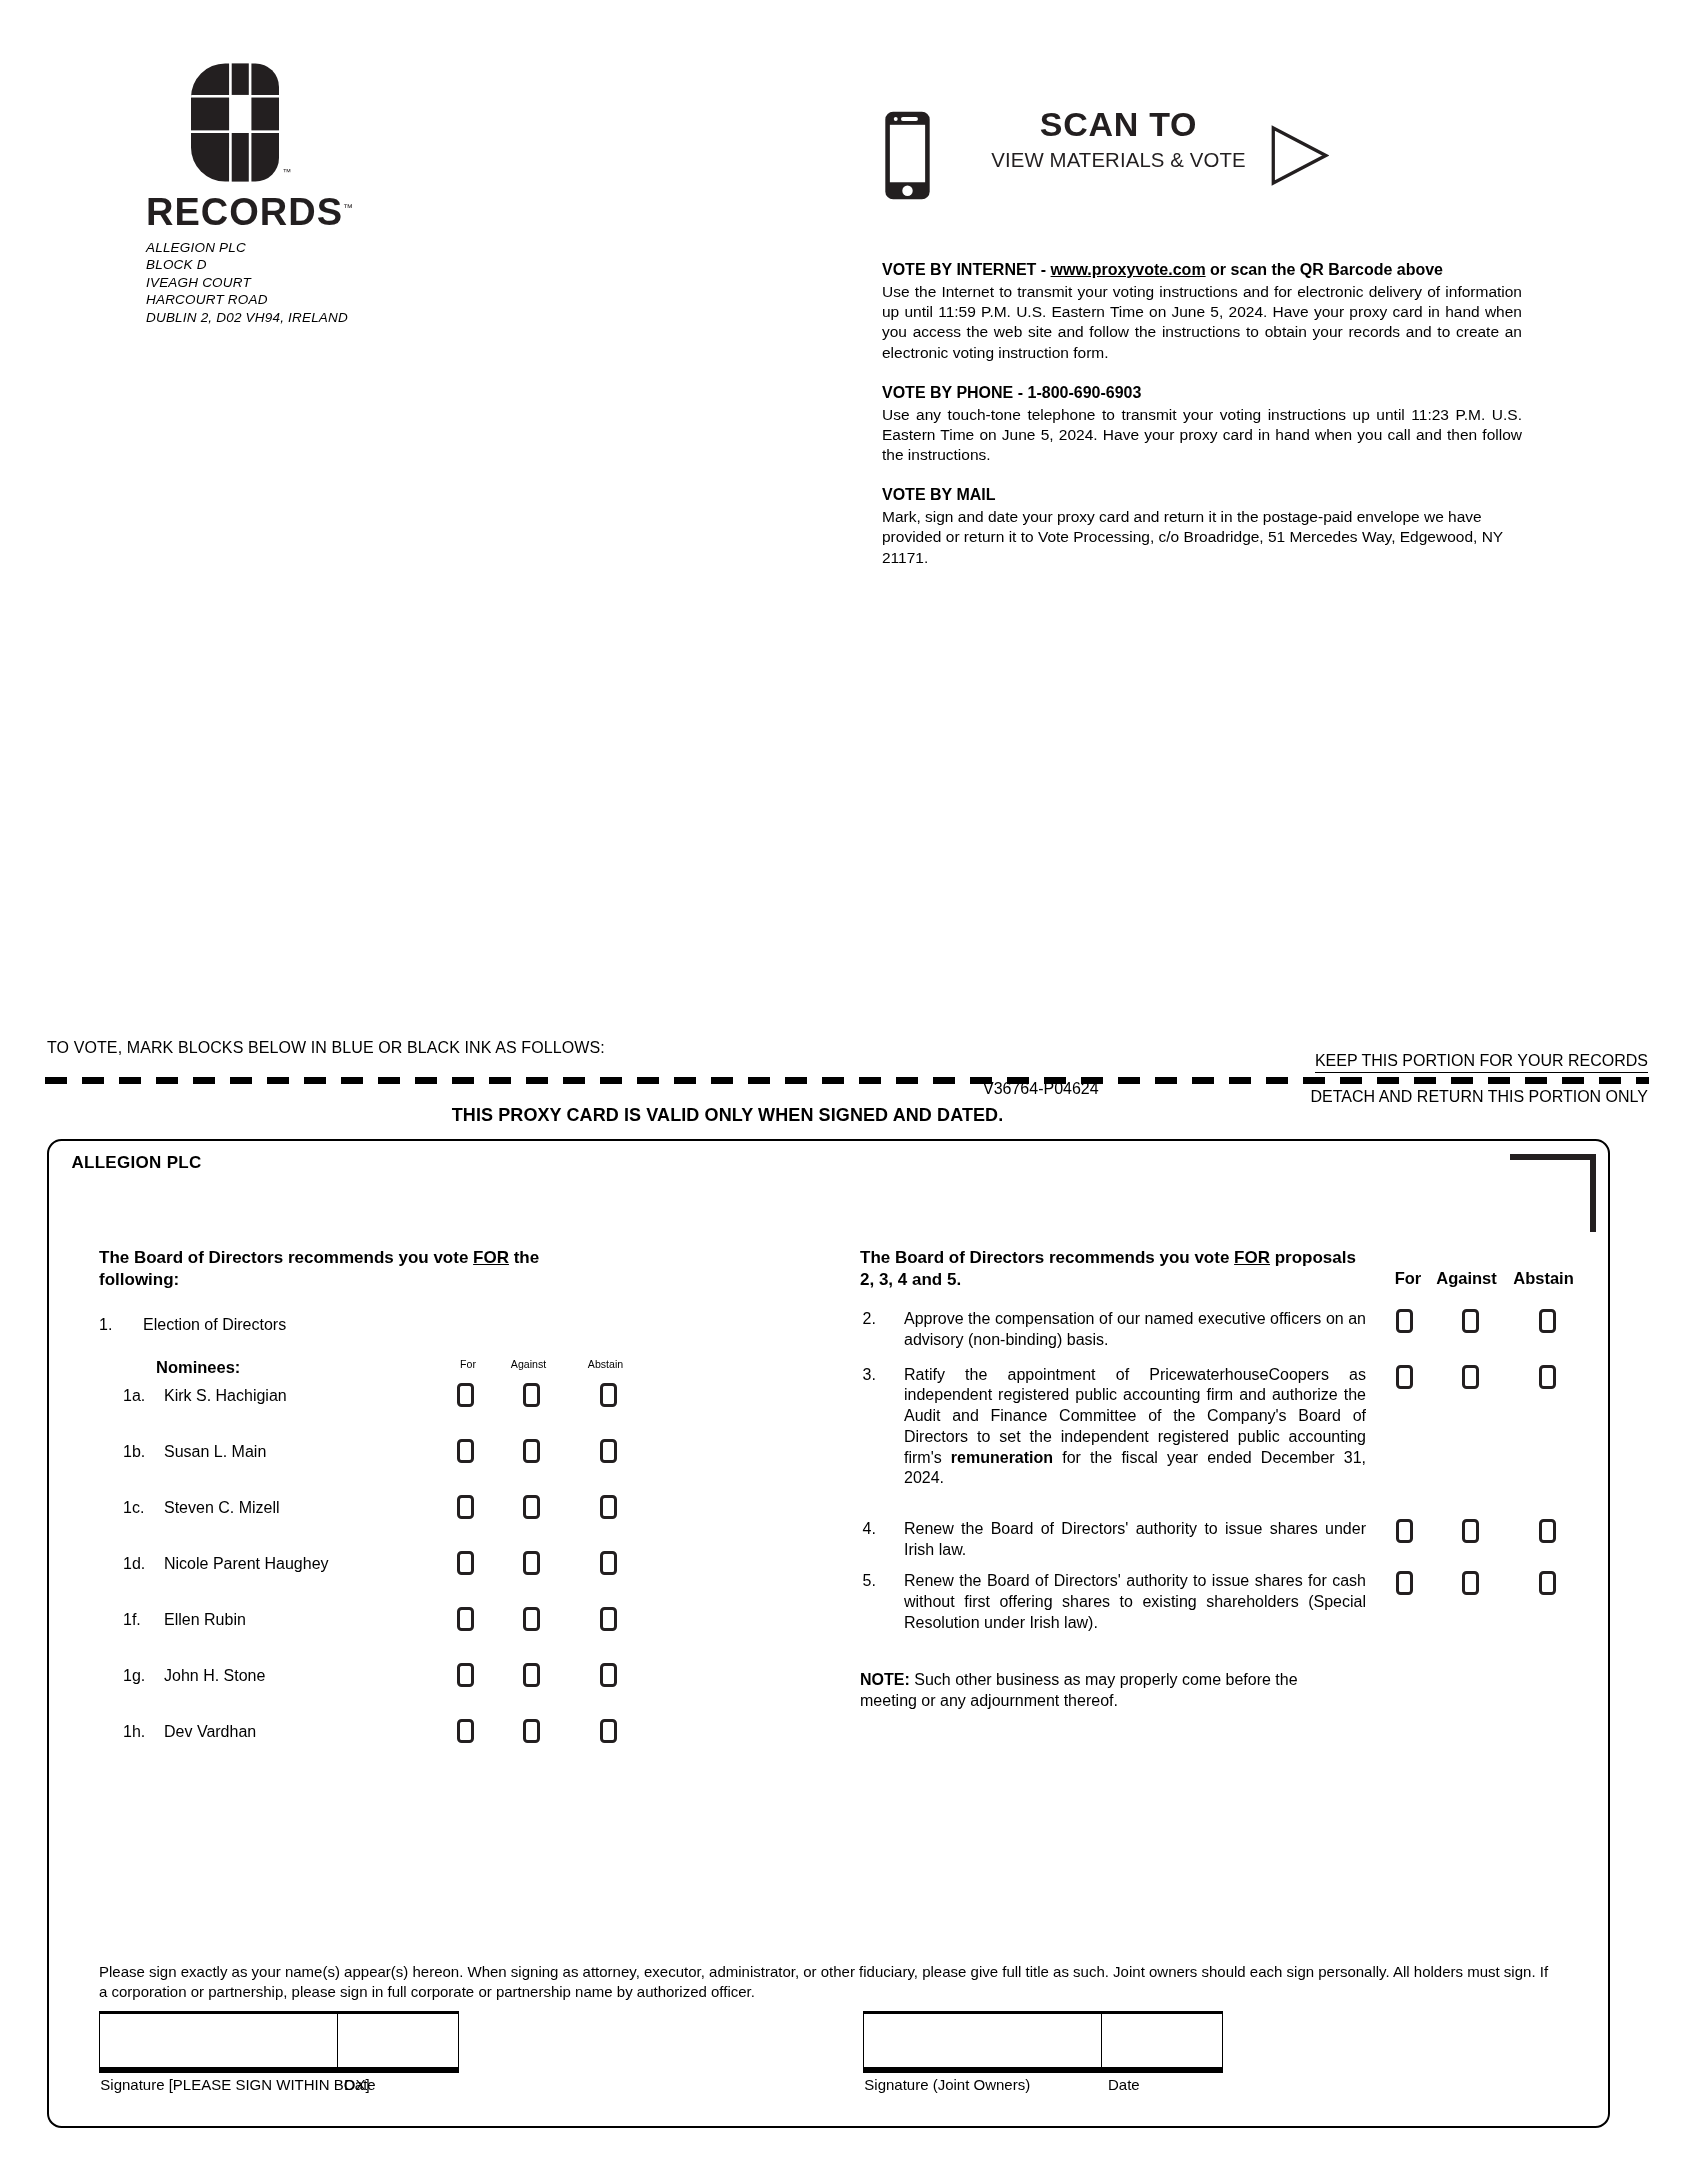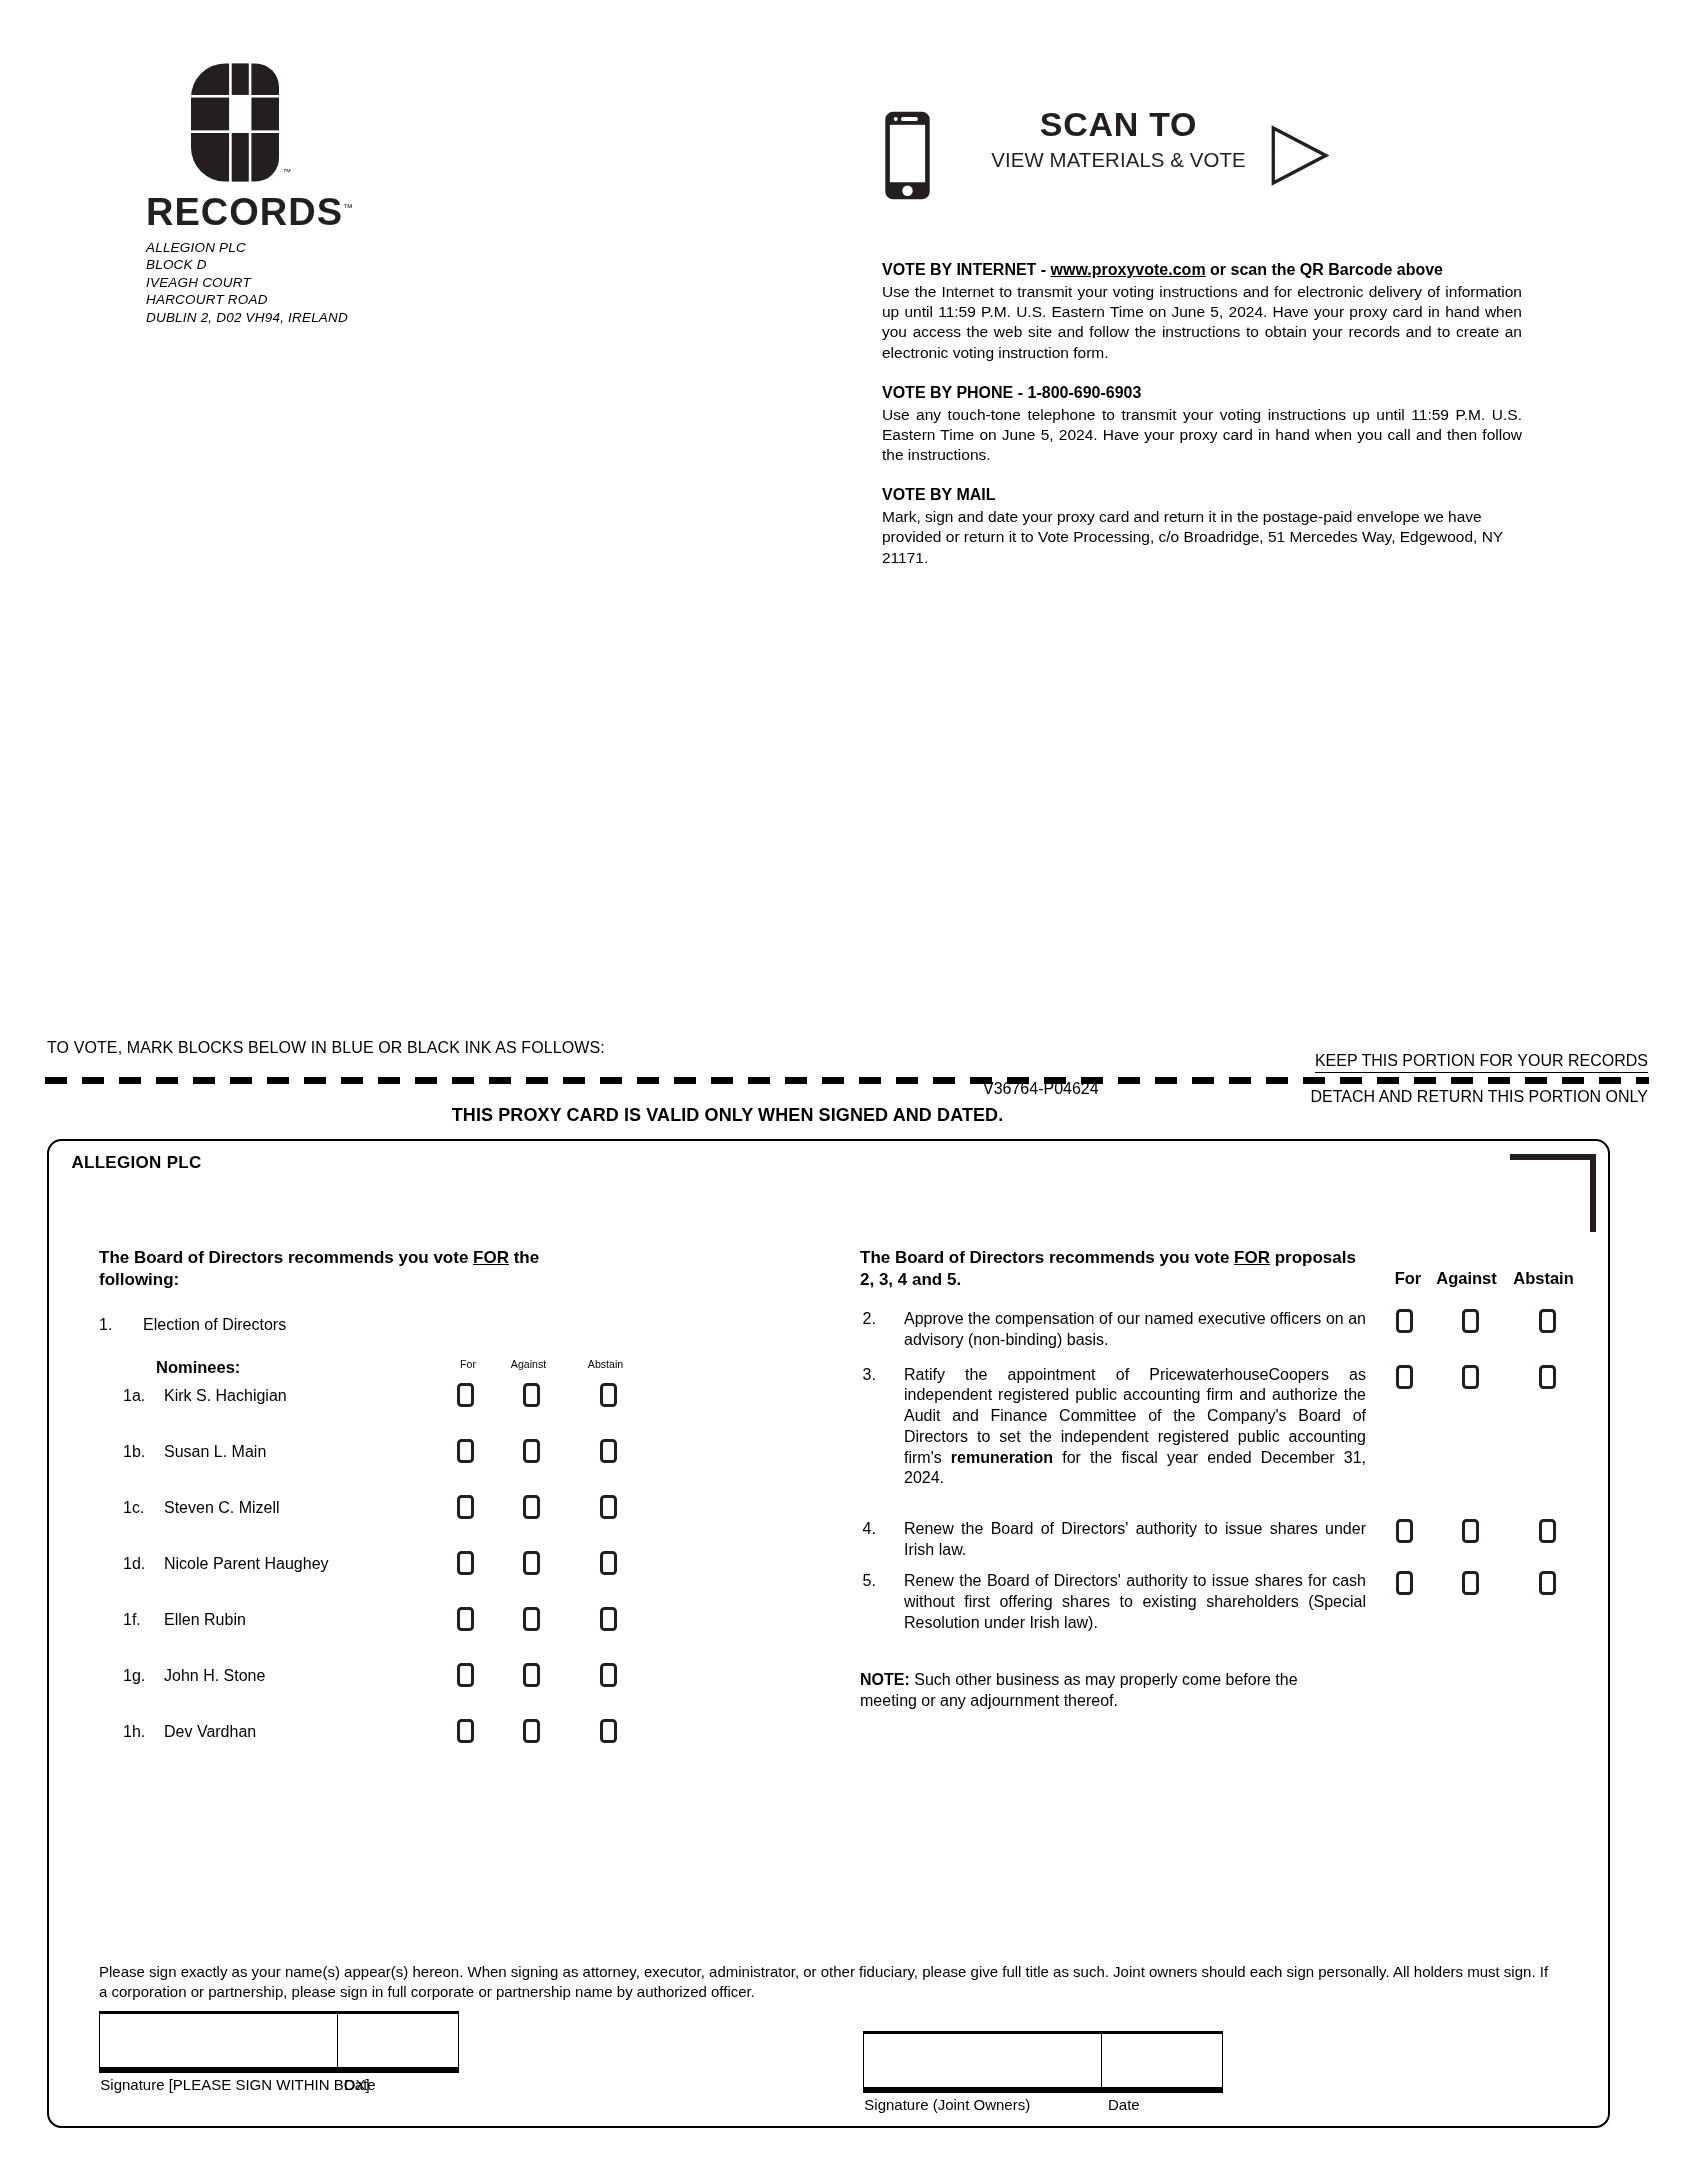--- a/index.html
+++ b/index.html
@@ -362,21 +362,21 @@
     </div>
   </div>
 
   <div id="vote-instructions">
     <div class="vote-block">
       <div class="vote-head"><span>VOTE BY INTERNET - </span><u>www.proxyvote.com</u><span> or scan the QR Barcode above</span></div>
       <div class="vote-body">Use the Internet to transmit your voting instructions and for electronic delivery of information up until 11:59 P.M. U.S. Eastern Time on June 5, 2024. Have your proxy card in hand when you access the web site and follow the instructions to obtain your records and to create an electronic voting instruction form.</div>
     </div>
     <div class="vote-block">
       <div class="vote-head">VOTE BY PHONE - 1-800-690-6903</div>
-      <div class="vote-body">Use any touch-tone telephone to transmit your voting instructions up until 11:59 P.M. U.S. Eastern Time on June 5, 2024. Have your proxy card in hand when you call and then follow the instructions.</div>
+      <div class="vote-body">Use any touch-tone telephone to transmit your voting instructions up until 11:23 P.M. U.S. Eastern Time on June 5, 2024. Have your proxy card in hand when you call and then follow the instructions.</div>
     </div>
     <div class="vote-block">
       <div class="vote-head">VOTE BY MAIL</div>
       <div class="vote-body nojust">Mark, sign and date your proxy card and return it in the postage-paid envelope we have provided or return it to Vote Processing, c/o Broadridge, 51 Mercedes Way, Edgewood, NY 21171.</div>
     </div>
   </div>
 
   <div id="to-vote-line">TO VOTE, MARK BLOCKS BELOW IN BLUE OR BLACK INK AS FOLLOWS:</div>
   <div id="control-number">V36764-P04624</div>
   <div id="keep-portion">KEEP THIS PORTION FOR YOUR RECORDS</div>
@@ -505,21 +505,21 @@
   <div class="sig-group" style="left:50px; width:360px;">
     <div class="sig-box">
       <div class="sig-divider" style="left:237px;"></div>
     </div>
     <div class="sig-labels">
       <span class="lbl-left">Signature [PLEASE SIGN WITHIN BOX]</span>
       <span class="lbl-date" style="left:245px;">Date</span>
     </div>
   </div>
 
-  <div class="sig-group" style="left:814px; width:360px;margin-top:20px;">
+  <div class="sig-group" style="left:814px; width:360px;">
     <div class="sig-box">
       <div class="sig-divider" style="left:237px;"></div>
     </div>
     <div class="sig-labels">
       <span class="lbl-left">Signature (Joint Owners)</span>
       <span class="lbl-date" style="left:245px;">Date</span>
     </div>
   </div>
 </div>
 

